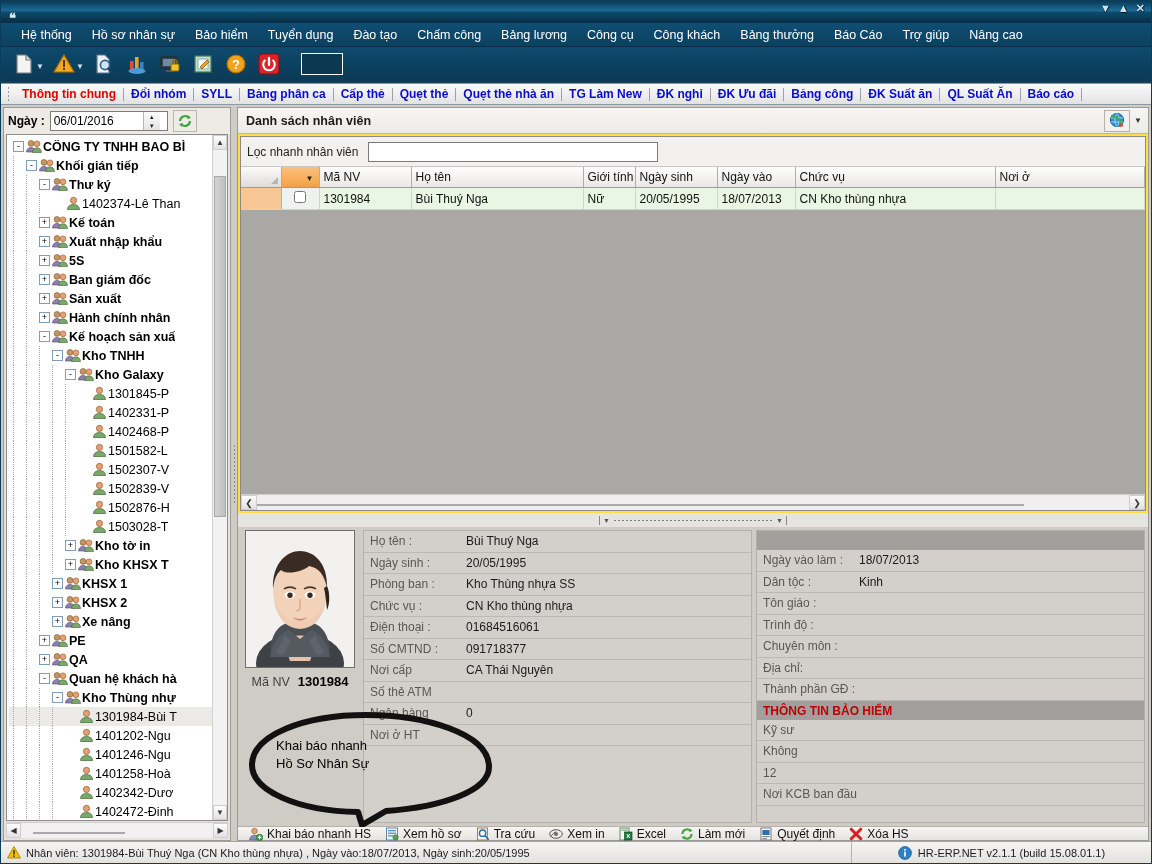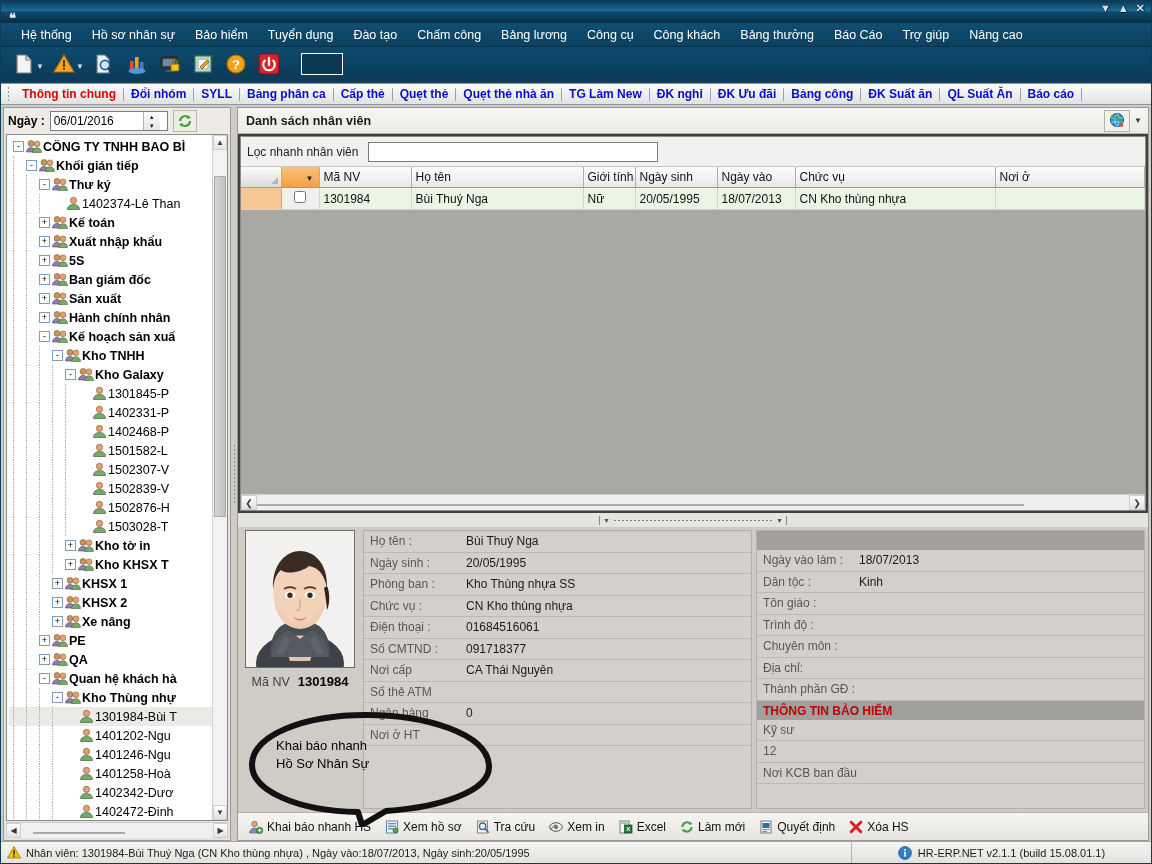--- a/index.html
+++ b/index.html
@@ -172,21 +172,21 @@
   .hscroll-l .track{flex:1;position:relative;background:#f4f4f4;}
   .hscroll-l .thumb{position:absolute;top:1px;bottom:1px;left:6%;width:48%;
     background:linear-gradient(to bottom,#e0e0e0,#c8c8c8);border:1px solid #a9a9a9;}
 
   
   .splitter-v { width: 6px; flex:none; background:#cfccc6; display:flex;align-items:center;justify-content:center;}
   .splitter-v .dots { width:3px;height:60px;
     background-image: radial-gradient(#8a8a8a 40%, transparent 41%); background-size:3px 4px;}
 
   
-  .rightpanel { flex: 1; min-width:0; display:flex; flex-direction:column; background:#404040;
+  .rightpanel { flex: 1; min-width:0; display:flex; flex-direction:column; background:#fde047;
      border:1px solid #9a9a9a;}
   .rp-header {
     height: 26px; display:flex; align-items:center; justify-content:space-between;
     padding: 0 6px 0 8px; background: linear-gradient(to bottom,#f7f6f4,#eceae6);
     border-bottom: 1px solid #b9b6b0; flex:none;
   }
   .rp-header .t { font-weight: bold; font-size: 12.5px; color: #1b1b1b; }
   .rp-header .right { display:flex; align-items:center; gap:4px; }
   .globe-btn { width:26px;height:22px;border:1px solid #b4b1ab;background:#f3f1ed;
       display:flex;align-items:center;justify-content:center;cursor:pointer;}
@@ -255,21 +255,21 @@
           border:1px solid #b4b1ac; }
   .sec-head { background:#a2a09c; color:#c00000; font-weight:bold; font-size:12px;
           padding: 3px 6px; height:19px; }
   .sec-head.blank { color:transparent; }
   .frow { display:flex; align-items:center; height:21.5px; border-bottom:1px solid #bcb9b4;
           padding: 0 6px; flex:none; }
   .frow .k { width:96px; flex:none; color:#5a5651; font-size:12px; }
   .frow .v { color:#1a1a1a; font-size:12px; overflow:hidden; white-space:nowrap;}
 
   
-  .btn-strip { height:28px; flex:none; display:flex; align-items:center;
+  .btn-strip { height:14px; flex:none; display:flex; align-items:center;
       background:linear-gradient(to bottom,#f6f5f3,#e6e4e0); border-top:1px solid #b4b1ac; padding-left:4px; gap:0;}
   .bbtn { display:flex;align-items:center;gap:4px; padding: 2px 7px; cursor:pointer; font-size:12px; color:#111; white-space:nowrap;}
   .bico { width:14px;height:14px; display:flex;align-items:center;justify-content:center;font-size:11px; }
 
   
   .statusbar {
     height: 22px; flex:none; display:flex; align-items:center;
     background: linear-gradient(to bottom,#f5f4f2,#e4e2de);
     border-top:1px solid #a7a4a0; font-size:11px; color:#1b1b1b;
   }
@@ -1146,20 +1146,24 @@
                   <span class="v"></span>
                 </div>
               </div>
             <div class="sec-head">THÔNG TIN BẢO HIỂM</div>
             <div id="ins-fields">
                 <div class="frow">
                   <span class="k">Kỹ sư</span>
                   <span class="v"></span>
                 </div>
                 <div class="frow">
+                  <span class="k">Không</span>
+                  <span class="v"></span>
+                </div>
+                <div class="frow">
                   <span class="k">12</span>
                   <span class="v"></span>
                 </div>
                 <div class="frow">
                   <span class="k">Nơi KCB ban đầu</span>
                   <span class="v"></span>
                 </div>
               </div>
           </div>
         </div>

